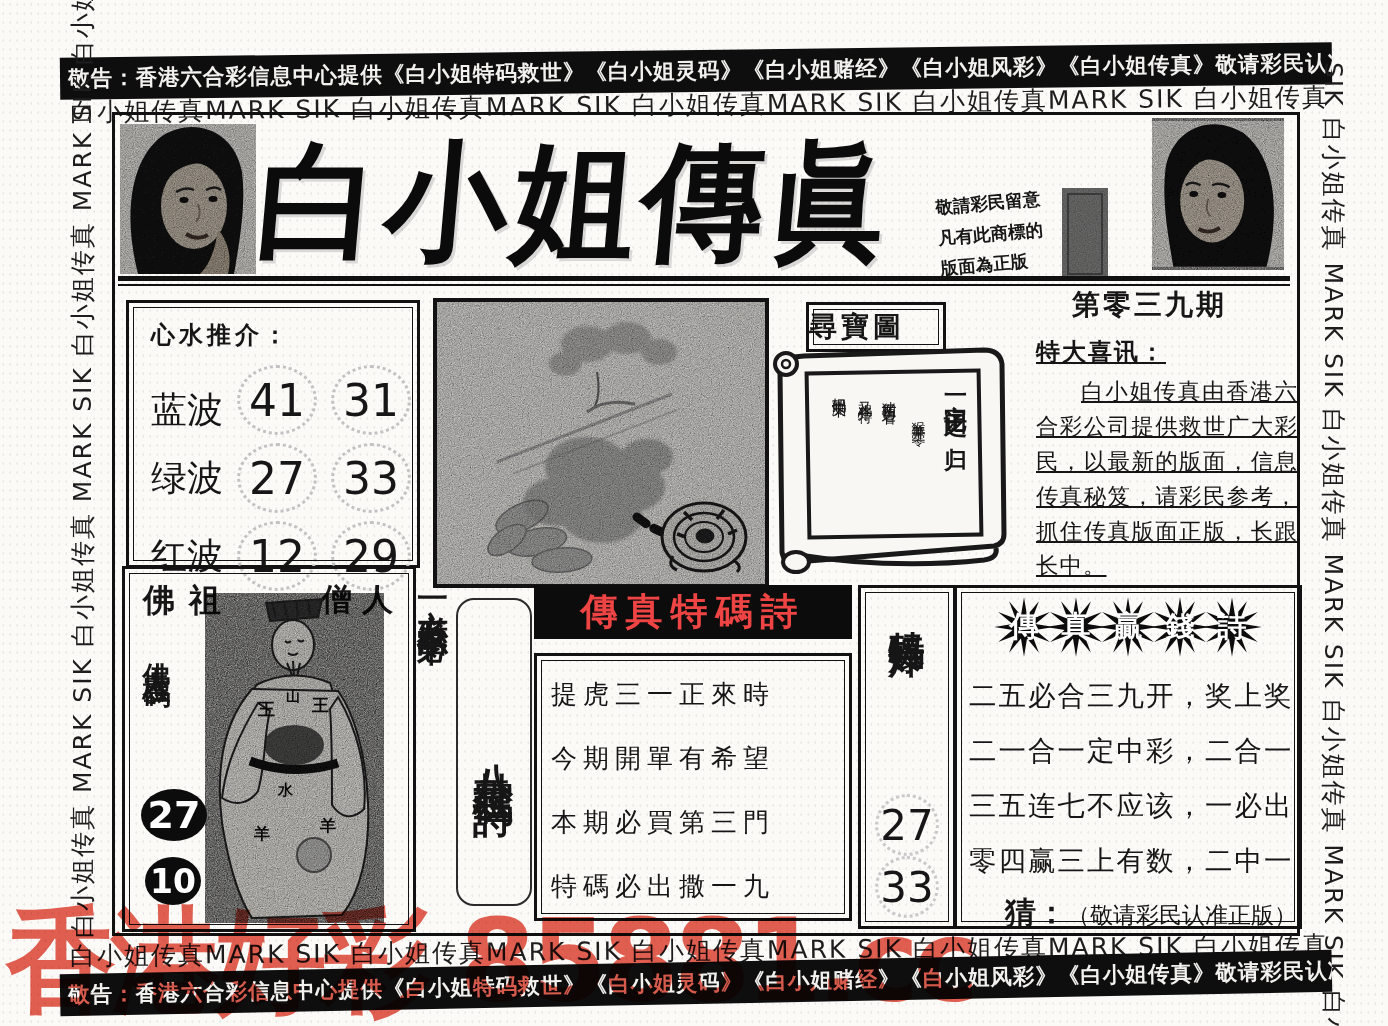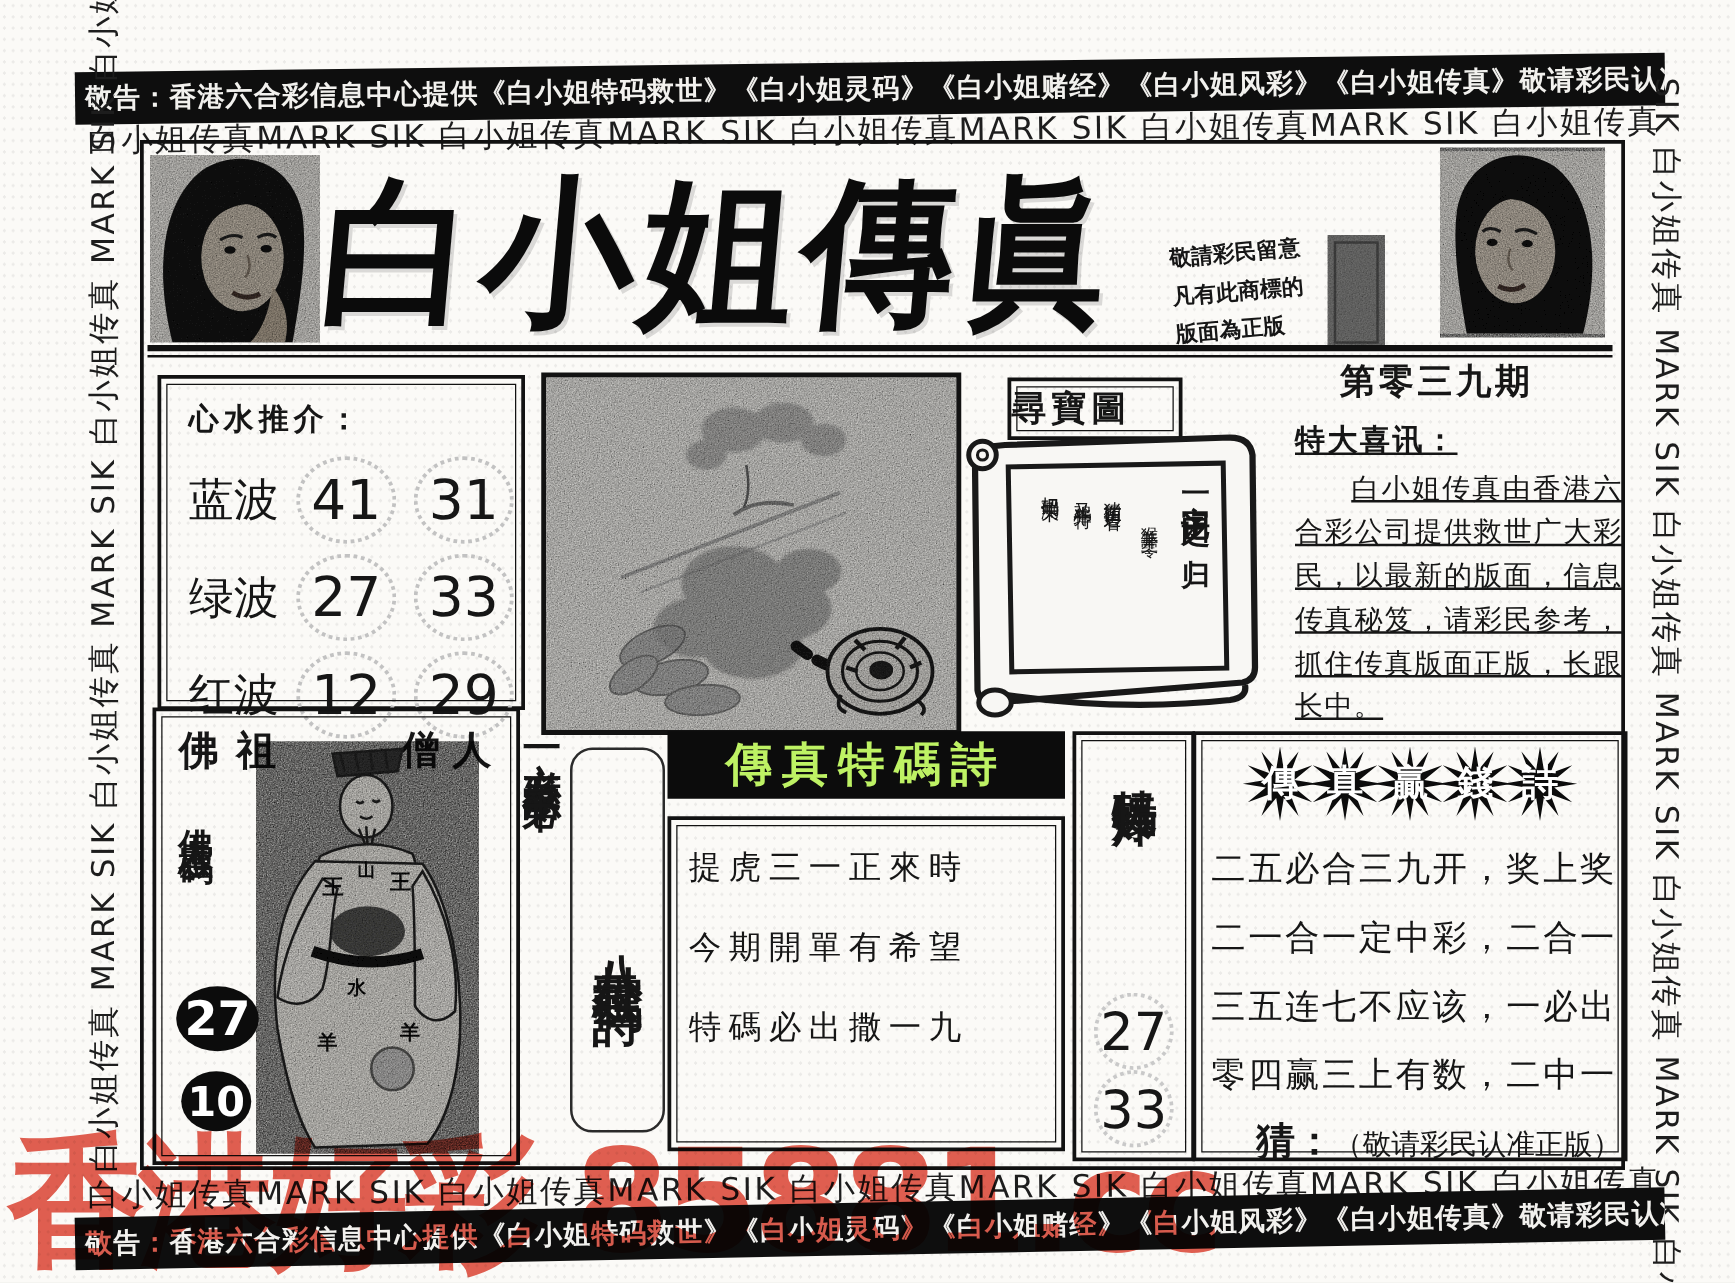--- a/index.html
+++ b/index.html
@@ -125,21 +125,21 @@
     </svg>
   </div>
 
   <div class="hrule" style="top:276px;"></div>
 
   <div class="abs" style="left:1072px;top:286px;font-size:28px;font-weight:bold;letter-spacing:3px;">第零三九期</div>
 
   <div class="dbl-box" style="left:126px;top:300px;width:288px;height:262px;">
     <div style="padding:16px 0 0 22px;">
       <div class="tips-title">心水推介：</div>
-      <div class="tips-row" style="margin-top:14px;">
+      <div class="tips-row" style="margin-top:14px;align-items:flex-end;">
         <span>蓝波</span>
         <span class="tips-num">41</span>
         <span class="tips-num">31</span>
       </div>
       <div class="tips-row" style="margin-top:8px;">
         <span>绿波</span>
         <span class="tips-num">27</span>
         <span class="tips-num">33</span>
       </div>
       <div class="tips-row" style="margin-top:8px;">
@@ -262,26 +262,27 @@
   </div>
 
   <div class="abs vtext" style="left:412px;top:582px;height:336px;font-size:31px;letter-spacing:4px;font-weight:bold;">一六必发三零必中</div>
 
   <div class="abs" style="left:456px;top:598px;width:72px;height:304px;border:2px solid #2b2b2b;border-radius:18px;
        display:flex;align-items:center;justify-content:center;">
     <div class="vtext" style="font-size:40px;font-weight:bold;letter-spacing:8px;">八卦靈碼詩</div>
   </div>
 
   <div class="abs" style="left:534px;top:585px;width:318px;height:338px;">
-    <div style="background:#0c0c0c;color:#bef264;height:54px;display:flex;align-items:center;justify-content:center;
+    <div style="background:#0c0c0c;color:#ef4444;height:54px;display:flex;align-items:center;justify-content:center;
                 font-size:37px;font-weight:bold;letter-spacing:8px;">傳真特碼詩</div>
     <div class="dbl-box" style="position:relative;margin-top:14px;height:262px;padding:0;border-width:3px;">
       <div style="padding:6px 0 0 14px;">
         <div class="poem-line">提虎三一正來時</div>
         <div class="poem-line">今期開單有希望</div>
+        <div class="poem-line">本期必買第三門</div>
         <div class="poem-line">特碼必出撒一九</div>
       </div>
     </div>
   </div>
 
   <div class="dbl-box" style="left:858px;top:585px;width:92px;height:338px;">
     <div class="vtext" style="position:absolute;left:50%;transform:translateX(-50%);top:14px;height:190px;
                 font-size:36px;font-weight:bold;letter-spacing:4px;">特码爆炸</div>
     <div class="faint-circ" style="position:absolute;left:14px;top:206px;width:58px;height:56px;">27</div>
     <div class="faint-circ" style="position:absolute;left:14px;top:268px;width:58px;height:56px;">33</div>

